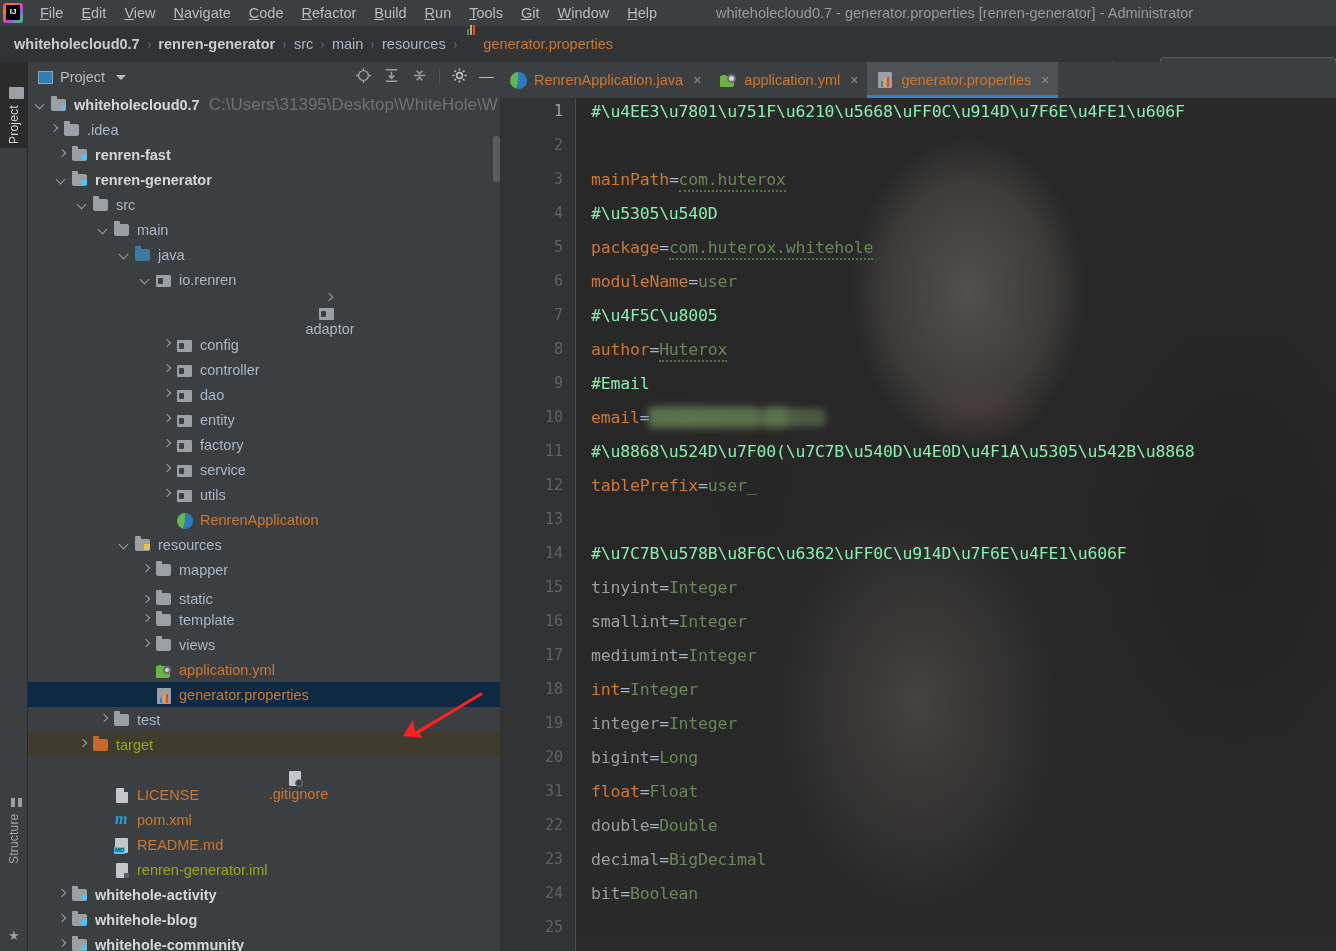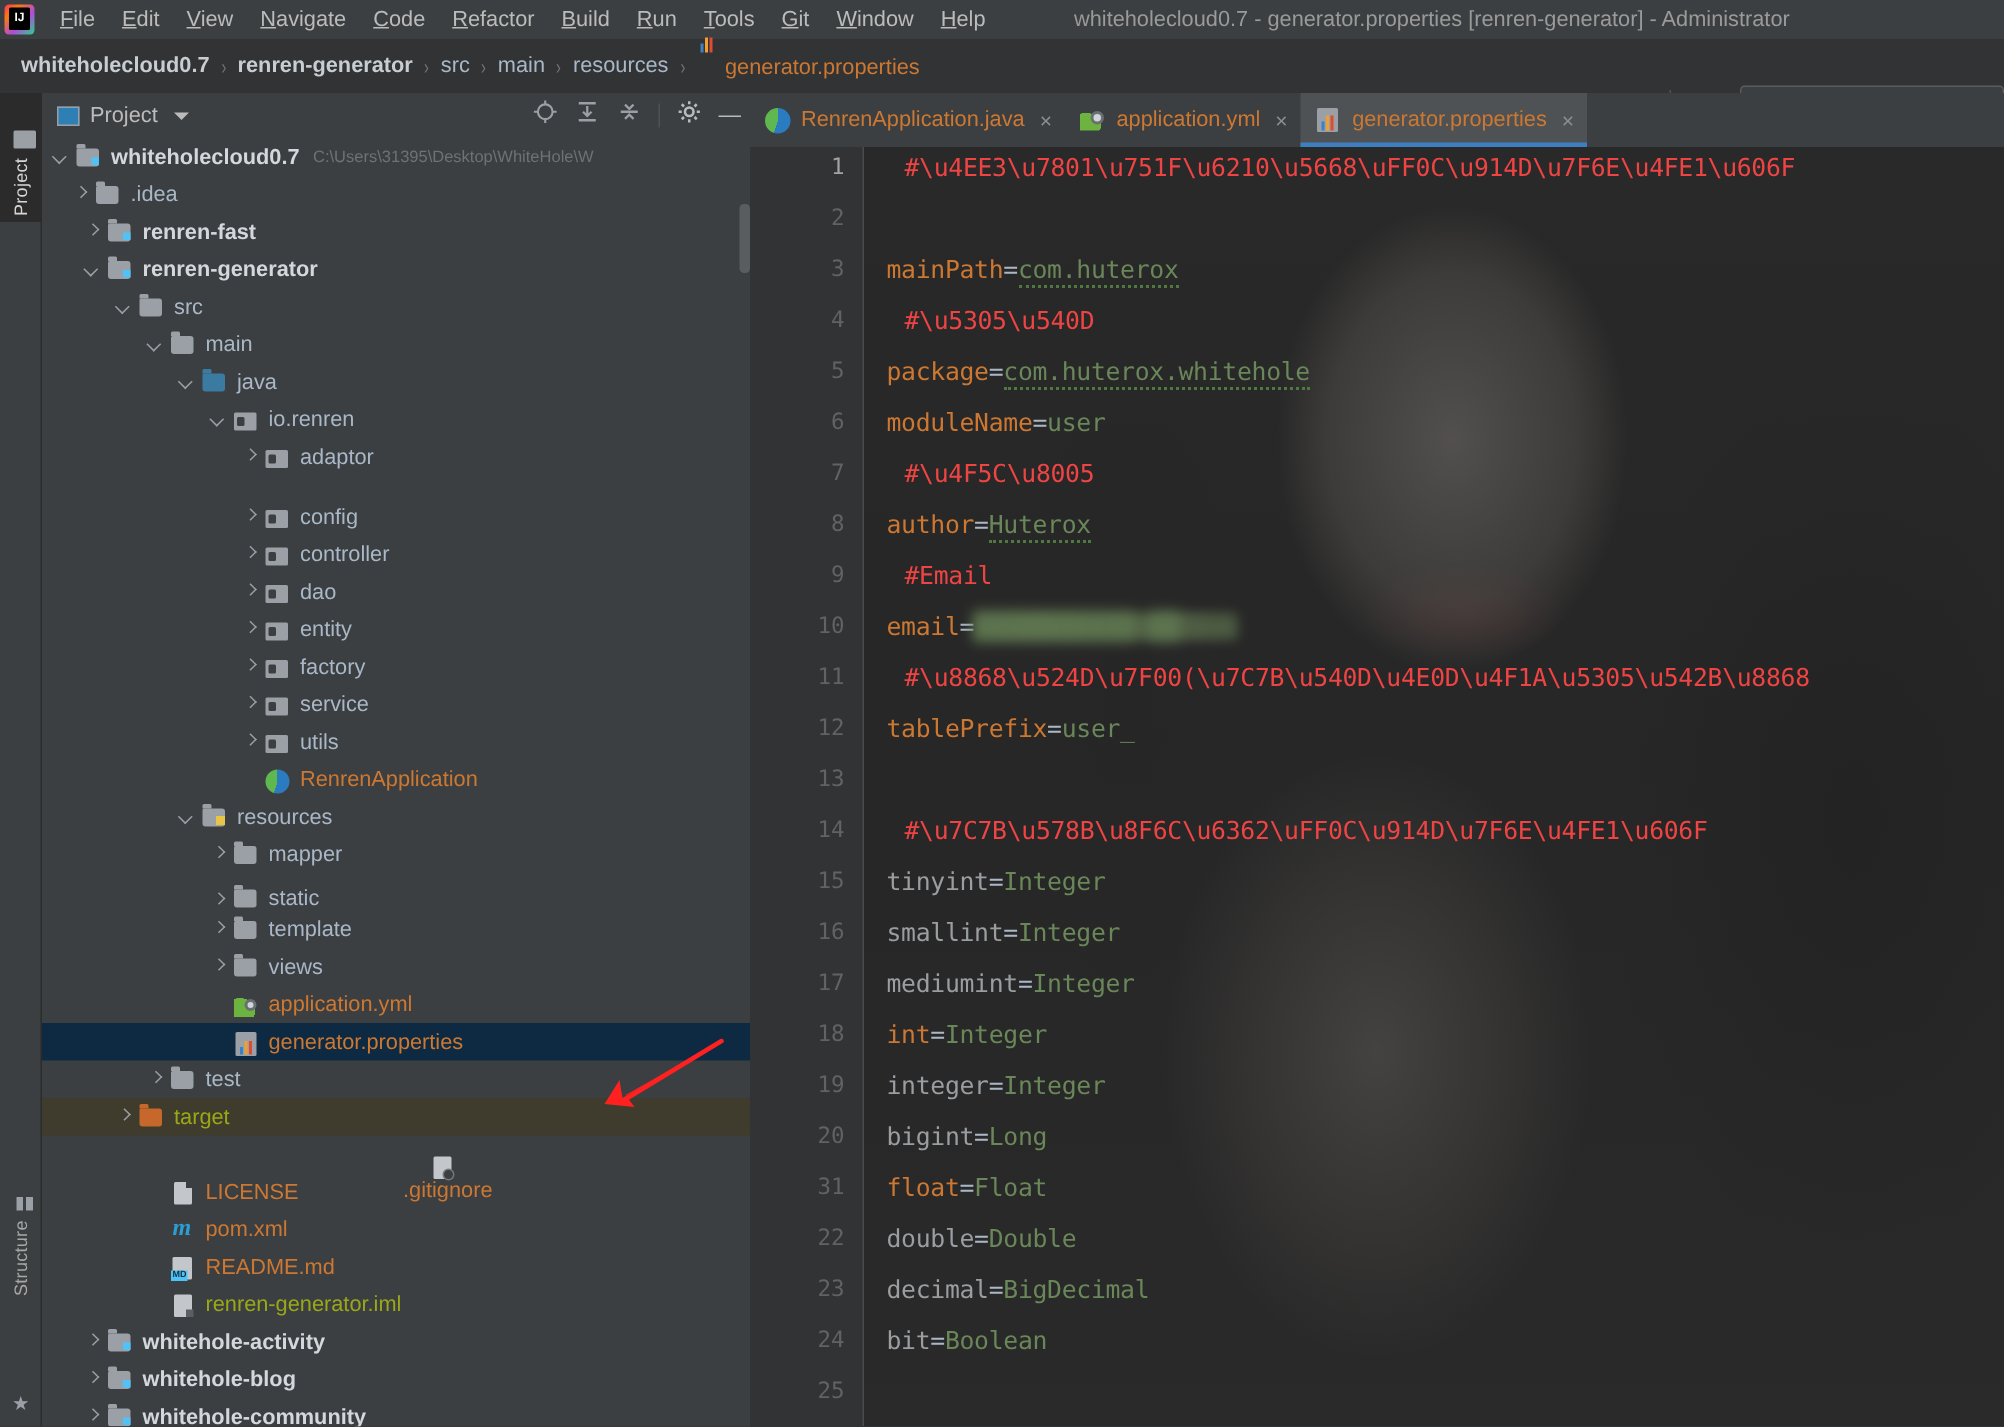--- a/index.html
+++ b/index.html
@@ -136,21 +136,21 @@
     content:""; position:absolute; left:2px; top:3px; width:6px; height:6px;
     border-right:1.6px solid #9aa0a6; border-bottom:1.6px solid #9aa0a6;
     transform:rotate(45deg);
   }
   .ico { width:18px; height:16px; flex:none; margin-right:6px; position:relative; }
   .label { font-size:14.5px; }
   .lbl-bold { font-weight:bold; color:#d3d8dd; }
   .lbl-plain { color:#a9b7c6; }
   .lbl-red { color:#cc7832; }
   .lbl-olive { color:#9aa818; }
-  .path-hint { color:#6f7174; font-size:11px; margin-left:9px; }
+  .path-hint { color:#6f7174; font-size:17px; margin-left:9px; }
 
   
   .f-gray  { width:15px;height:12px;background:#9aa0a6;border-radius:1px 2px 2px 2px;position:absolute;top:2px;left:1px;}
   .f-gray:before{content:"";position:absolute;top:-3px;left:0;width:6px;height:3px;background:#9aa0a6;border-radius:1px 1px 0 0;}
   .f-blue  { width:15px;height:12px;background:#3c7ba1;border-radius:1px 2px 2px 2px;position:absolute;top:2px;left:1px;}
   .f-blue:before{content:"";position:absolute;top:-3px;left:0;width:6px;height:3px;background:#3c7ba1;border-radius:1px 1px 0 0;}
   .f-orange{ width:15px;height:12px;background:#c6682b;border-radius:1px 2px 2px 2px;position:absolute;top:2px;left:1px;}
   .f-orange:before{content:"";position:absolute;top:-3px;left:0;width:6px;height:3px;background:#c6682b;border-radius:1px 1px 0 0;}
   .mod-badge:after{content:"";position:absolute;right:0px;bottom:1px;width:5px;height:5px;background:#4fc3f7;}
   .res-badge:after{content:"";position:absolute;right:0px;bottom:1px;width:6px;height:6px;background:#e8c547;}
@@ -229,21 +229,21 @@
   .lineno.cur { color:#a4a3a3; }
 
   .code {
     position:absolute; left:77px; top:36px; right:0; bottom:0;
     overflow:hidden;
   }
   .cl {
     position:absolute; left:14px; white-space:pre; font-size:16.5px;
     font-family:"DejaVu Sans Mono", monospace; letter-spacing:-0.2px;
   }
-  .c-comment { color:#ef4444;margin-left:12px; }
+  .c-comment { color:#86efac; }
   .c-key { color:#cc7832; }
   .c-key-dim { color:#9a9ea1; }
   .c-val { color:#6a8759; }
   .c-eq { color:#a9b7c6; }
   .squig {
     border-bottom:2px dotted #4f7a3f; padding-bottom:1px;
   }
   .blur-email {
     display:inline-block; color:transparent;
     background:linear-gradient(90deg,#4d5b45,#5d6b50,#49553f,#5a6a4c,#47523e);
@@ -420,21 +420,21 @@
           </span>
           <span class="label lbl-plain">java</span>
         </div>
         <div class="row" style="padding-left: 111px;">
           <span class="arrow d"></span>
           <span class="ico">
             <span class="pkg"></span>
           </span>
           <span class="label lbl-plain">io.renren</span>
         </div>
-        <div class="row" style="padding-left: 132px;">
+        <div class="row" style="padding-left: 132px; flex-direction: column;">
           <span class="arrow r"></span>
           <span class="ico">
             <span class="pkg"></span>
           </span>
           <span class="label lbl-plain">adaptor</span>
         </div>
         <div class="row" style="padding-left: 132px; margin-top: 15px;">
           <span class="arrow r"></span>
           <span class="ico">
             <span class="pkg"></span>

